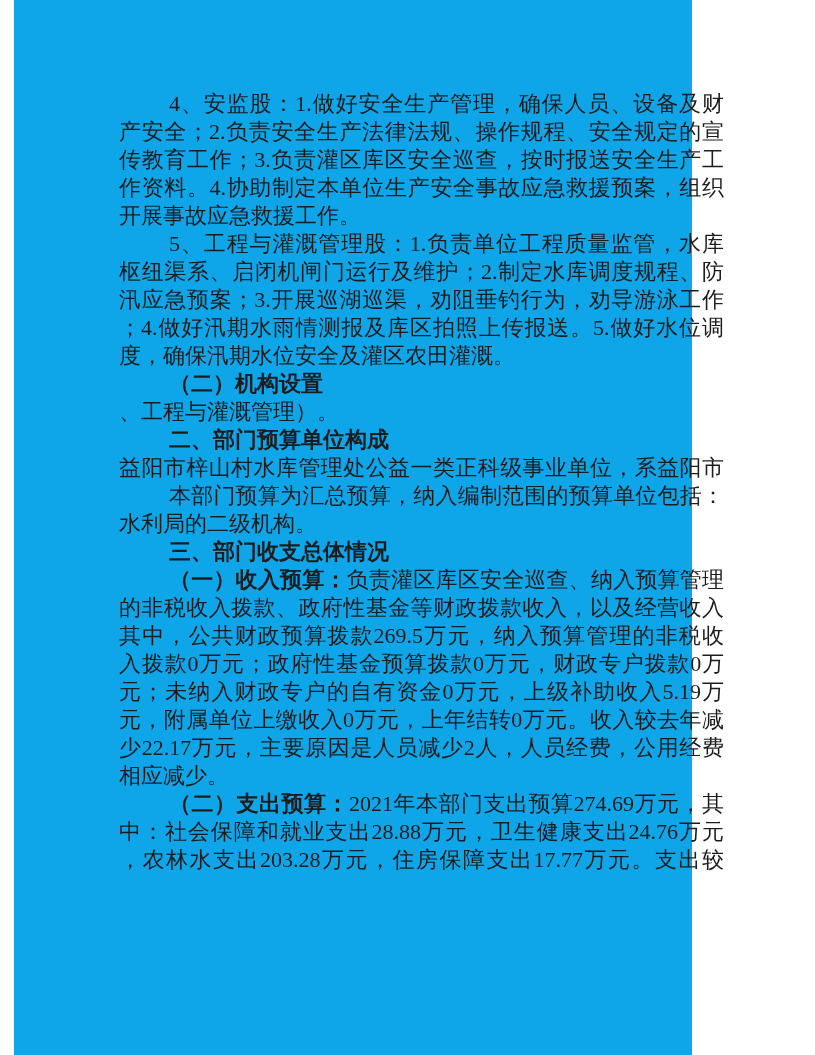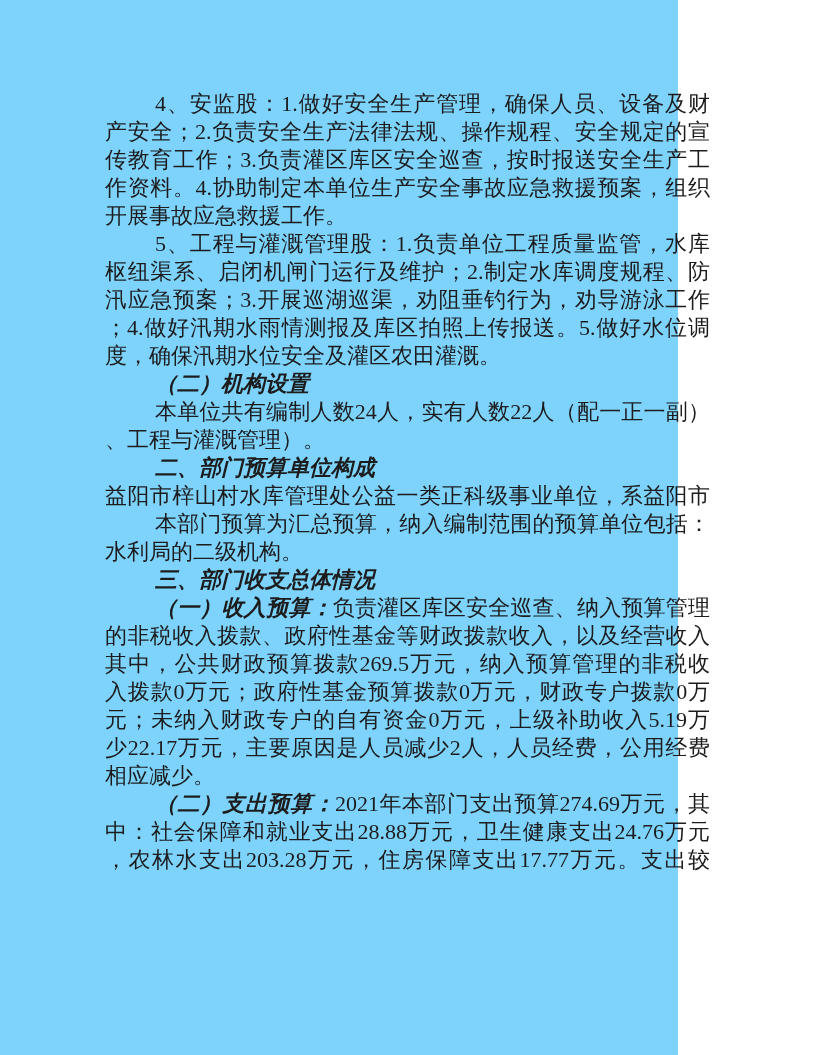--- a/index.html
+++ b/index.html
@@ -11,24 +11,24 @@
     height: 1055px;
     background: #ffffff;
     position: relative;
     overflow: hidden;
     font-family: "Liberation Serif", "DejaVu Serif", serif;
     color: #1c1c1c;
   }
   .doc-page {
     position: absolute;
     top: 0;
-    left: 0;
+    left: 14px;
     width: 678px;
     height: 1055px;
-    background: #7dd3fc;
+    background: #0ea5e9;
   }
   .doc-body {
     position: absolute;
     top: 90px;
     left: 105px;
     width: 605px;
   }
   .line {
     font-size: 22px;
     line-height: 28px;
@@ -42,50 +42,49 @@
     text-align-last: justify;
   }
   .line.indent {
     text-indent: 50px;
   }
   .run {
     font-weight: normal;
   }
   .run.bold {
     font-weight: 700;
-    font-style: italic;
   }
 </style>
 </head>
 <body style="background: rgb(255, 255, 255);">
 
 <div class="doc-page">
   <div class="doc-body" style="color: rgb(28, 28, 28);">
       <div class="line indent fill"><span class="run">4、安监股：1.做好安全生产管理，确保人员、设备及财</span></div>
       <div class="line fill"><span class="run">产安全；2.负责安全生产法律法规、操作规程、安全规定的宣</span></div>
       <div class="line fill"><span class="run">传教育工作；3.负责灌区库区安全巡查，按时报送安全生产工</span></div>
       <div class="line fill"><span class="run">作资料。4.协助制定本单位生产安全事故应急救援预案，组织</span></div>
       <div class="line"><span class="run">开展事故应急救援工作。</span></div>
       <div class="line indent fill"><span class="run">5、工程与灌溉管理股：1.负责单位工程质量监管，水库</span></div>
       <div class="line fill"><span class="run">枢纽渠系、启闭机闸门运行及维护；2.制定水库调度规程、防</span></div>
       <div class="line fill"><span class="run">汛应急预案；3.开展巡湖巡渠，劝阻垂钓行为，劝导游泳工作</span></div>
       <div class="line fill"><span class="run">；4.做好汛期水雨情测报及库区拍照上传报送。5.做好水位调</span></div>
       <div class="line"><span class="run">度，确保汛期水位安全及灌区农田灌溉。</span></div>
       <div class="line indent"><span class="run bold">（二）机构设置</span></div>
-      <div class="line indent fill"><span class="run">本单位共有编制人数24人，实有人数22人（配一正一副）</span></div>
       <div class="line"><span class="run">、工程与灌溉管理）。</span></div>
       <div class="line indent"><span class="run bold">二、部门预算单位构成</span></div>
       <div class="line fill"><span class="run">益阳市梓山村水库管理处公益一类正科级事业单位，系益阳市</span></div>
       <div class="line indent fill"><span class="run">本部门预算为汇总预算，纳入编制范围的预算单位包括：</span></div>
       <div class="line"><span class="run">水利局的二级机构。</span></div>
       <div class="line indent"><span class="run bold">三、部门收支总体情况</span></div>
       <div class="line indent fill"><span class="run bold">（一）收入预算：</span><span class="run">负责灌区库区安全巡查、纳入预算管理</span></div>
       <div class="line fill"><span class="run">的非税收入拨款、政府性基金等财政拨款收入，以及经营收入</span></div>
       <div class="line fill"><span class="run">其中，公共财政预算拨款269.5万元，纳入预算管理的非税收</span></div>
       <div class="line fill"><span class="run">入拨款0万元；政府性基金预算拨款0万元，财政专户拨款0万</span></div>
       <div class="line fill"><span class="run">元；未纳入财政专户的自有资金0万元，上级补助收入5.19万</span></div>
+      <div class="line fill"><span class="run">元，附属单位上缴收入0万元，上年结转0万元。收入较去年减</span></div>
       <div class="line fill"><span class="run">少22.17万元，主要原因是人员减少2人，人员经费，公用经费</span></div>
       <div class="line"><span class="run">相应减少。</span></div>
       <div class="line indent fill"><span class="run bold">（二）支出预算：</span><span class="run">2021年本部门支出预算274.69万元，其</span></div>
       <div class="line fill"><span class="run">中：社会保障和就业支出28.88万元，卫生健康支出24.76万元</span></div>
       <div class="line fill"><span class="run">，农林水支出203.28万元，住房保障支出17.77万元。支出较</span></div>
     </div>
 </div>
 
 </body></html>

